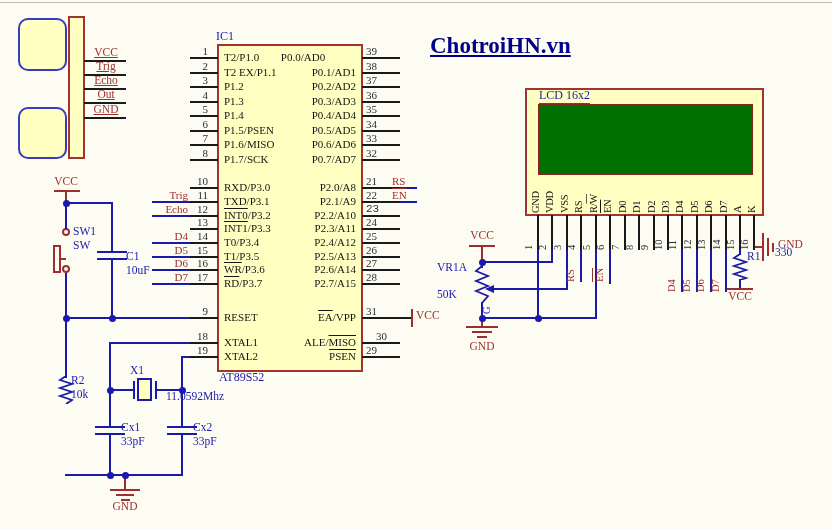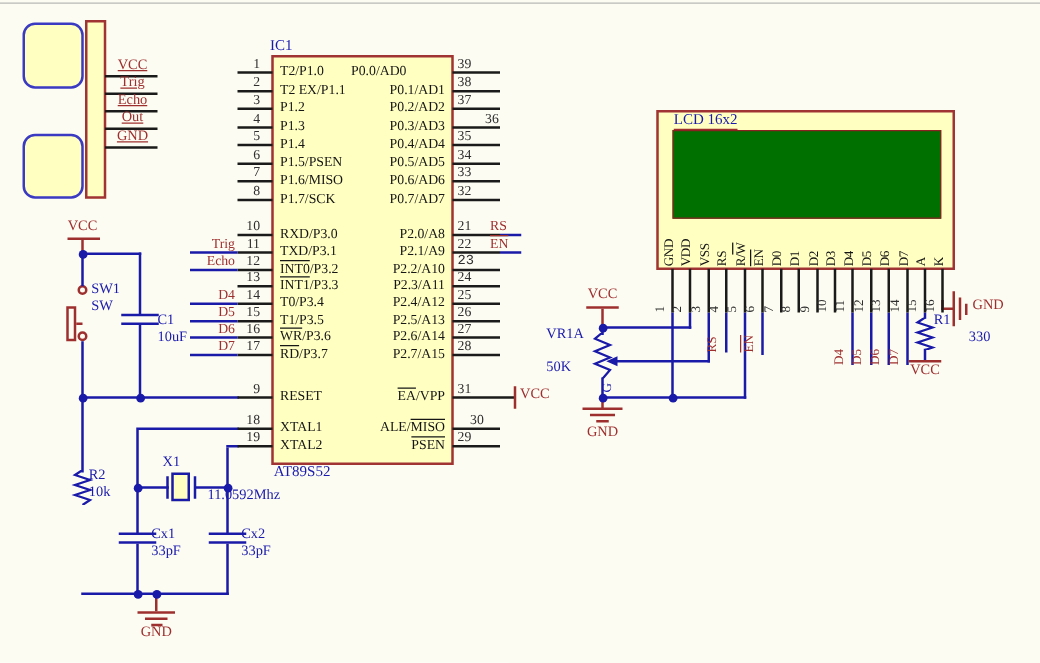--- a/index.html
+++ b/index.html
@@ -28,20 +28,21 @@
 <body>
 
 <div id="canvas">
 
   <div class="abs" style="left:0;top:2px;width:832px;height:1px;background:#B8B8B8;"></div>
 
   <div class="sensor-sq" style="left:18px;top:18px;width:49px;height:53px;"></div>
   <div class="sensor-sq" style="left:18px;top:107px;width:49px;height:52px;"></div>
   <div class="body-box" style="left:68px;top:16px;width:17px;height:143px;"></div>
 
+  <div class="title" style="left:430px;top:33px;">ChotroiHN.vn</div>
 
   <div class="body-box" style="left:217px;top:44px;width:146px;height:328px;"></div>
   <div class="blu" style="left:216px;top:30px;font-size:12px;">IC1</div>
   <div class="blu" style="left:219px;top:371px;font-size:12px;">AT89S52</div>
 
   <div class="body-box" style="left:525px;top:88px;width:239px;height:128px;"></div>
   <div class="abs" style="left:538px;top:104px;width:215px;height:71px;background:#007000;border:1px solid #8B2222;box-sizing:border-box;"></div>
   <div class="blu" style="left:539px;top:89px;font-size:12px;border-bottom:1px solid #9E2F2F;padding-bottom:1px;">LCD 16x2</div>
 
   <div class="red ctr" style="left:48px;top:175px;width:36px;">VCC</div>
@@ -68,21 +69,21 @@
 
   <div class="red" style="left:416px;top:309px;">VCC</div>
 
   <div class="red ctr" style="left:464px;top:229px;width:36px;">VCC</div>
   <div class="blu" style="left:437px;top:261px;">VR1A</div>
   <div class="blu" style="left:437px;top:288px;font-family:Liberation Serif, serif;">50K</div>
   <div class="blu vtx" style="left:480px;top:298px;width:14px;height:16px;font-size:10.5px;">G</div>
   <div class="red ctr" style="left:462px;top:340px;width:40px;">GND</div>
 
   <div class="blu" style="left:747px;top:250px;">R1</div>
-  <div class="blu" style="left:747px;top:264px;margin-left:28px;">330</div>
+  <div class="blu" style="left:747px;top:246px;margin-left:28px;">330</div>
   <div class="red ctr" style="left:720px;top:290px;width:40px;">VCC</div>
   <div class="red" style="left:778px;top:238px;">GND</div>
 
   <svg class="abs" style="left:57px;top:376px;" width="18" height="28" viewBox="0 0 18 28">
     <polyline points="9,0 3,4 15,8 3,12 15,16 3,20 15,24 9,28" fill="none" stroke="#1A1AA8" stroke-width="1.8"></polyline>
   </svg>
   <svg class="abs" style="left:473px;top:266px;" width="18" height="37" viewBox="0 0 18 37">
     <polyline points="9,0 3,5 15,10 3,15 15,20 3,25 15,30 9,37" fill="none" stroke="#1A1AA8" stroke-width="1.8"></polyline>
   </svg>
   <svg class="abs" style="left:484px;top:283px;" width="12" height="12" viewBox="0 0 12 12">
@@ -247,21 +248,21 @@
     <div style="position: absolute; left: 362px; top: 57px; width: 38px; height: 2px; background: rgb(26, 26, 26);"></div>
     <div class="num" style="position: absolute; left: 366px; top: 45px; width: 26px;">39</div>
     <div class="t" style="position: absolute; left: 250px; top: 51px; width: 106px; text-align: center;">P0.0/AD0</div>
     <div style="position: absolute; left: 362px; top: 72px; width: 38px; height: 2px; background: rgb(26, 26, 26);"></div>
     <div class="num" style="position: absolute; left: 366px; top: 60px; width: 26px;">38</div>
     <div class="t" style="position: absolute; left: 250px; top: 66px; width: 106px; text-align: right;">P0.1/AD1</div>
     <div style="position: absolute; left: 362px; top: 86px; width: 38px; height: 2px; background: rgb(26, 26, 26);"></div>
     <div class="num" style="position: absolute; left: 366px; top: 74px; width: 26px;">37</div>
     <div class="t" style="position: absolute; left: 250px; top: 80px; width: 106px; text-align: right;">P0.2/AD2</div>
     <div style="position: absolute; left: 362px; top: 101px; width: 38px; height: 2px; background: rgb(26, 26, 26);"></div>
-    <div class="num" style="position: absolute; left: 366px; top: 89px; width: 26px; margin-left: 22px;">36</div>
+    <div class="num" style="position: absolute; left: 366px; top: 89px; width: 26px;">36</div>
     <div class="t" style="position: absolute; left: 250px; top: 95px; width: 106px; text-align: right;">P0.3/AD3</div>
     <div style="position: absolute; left: 362px; top: 115px; width: 38px; height: 2px; background: rgb(26, 26, 26);"></div>
     <div class="num" style="position: absolute; left: 366px; top: 103px; width: 26px;">35</div>
     <div class="t" style="position: absolute; left: 250px; top: 109px; width: 106px; text-align: right;">P0.4/AD4</div>
     <div style="position: absolute; left: 362px; top: 130px; width: 38px; height: 2px; background: rgb(26, 26, 26);"></div>
     <div class="num" style="position: absolute; left: 366px; top: 118px; width: 26px;">34</div>
     <div class="t" style="position: absolute; left: 250px; top: 124px; width: 106px; text-align: right;">P0.5/AD5</div>
     <div style="position: absolute; left: 362px; top: 144px; width: 38px; height: 2px; background: rgb(26, 26, 26);"></div>
     <div class="num" style="position: absolute; left: 366px; top: 132px; width: 26px;">33</div>
     <div class="t" style="position: absolute; left: 250px; top: 138px; width: 106px; text-align: right;">P0.6/AD6</div>

